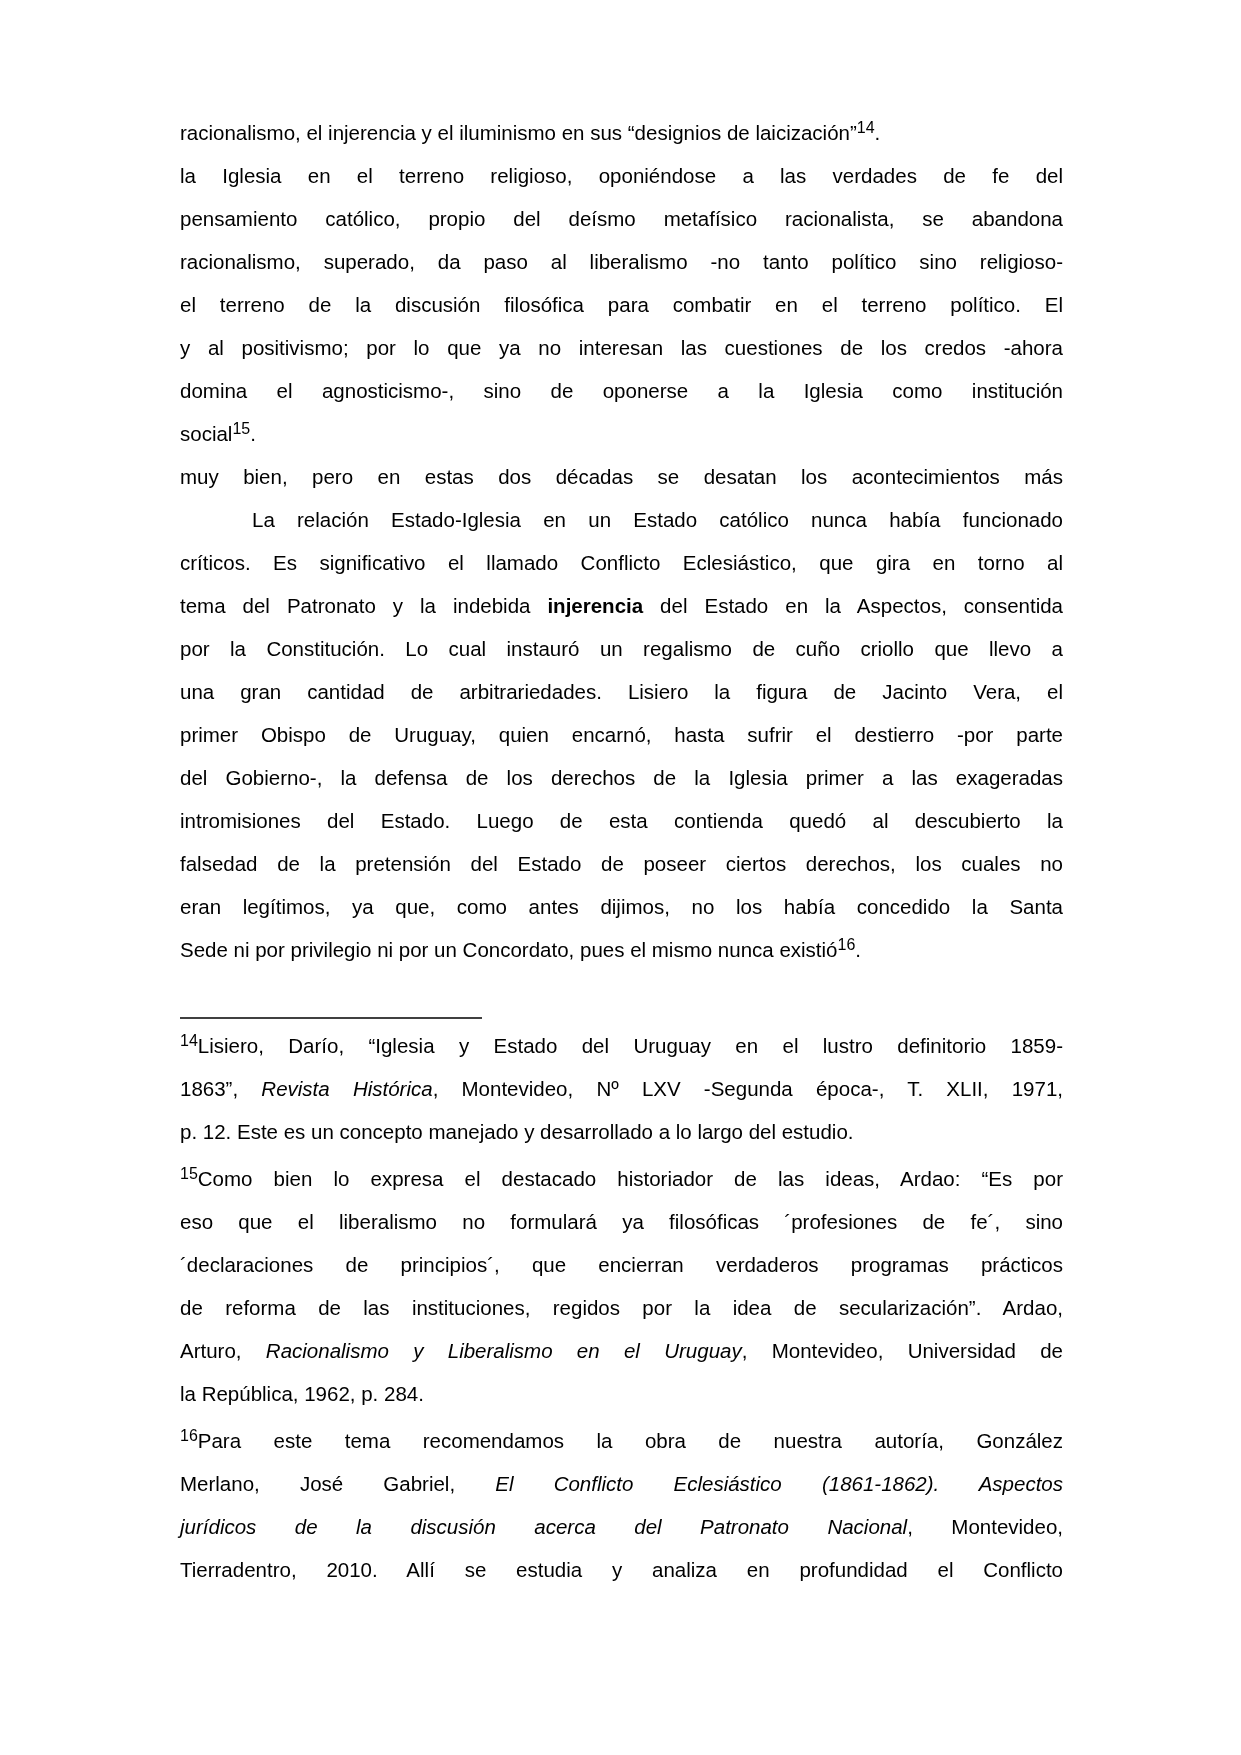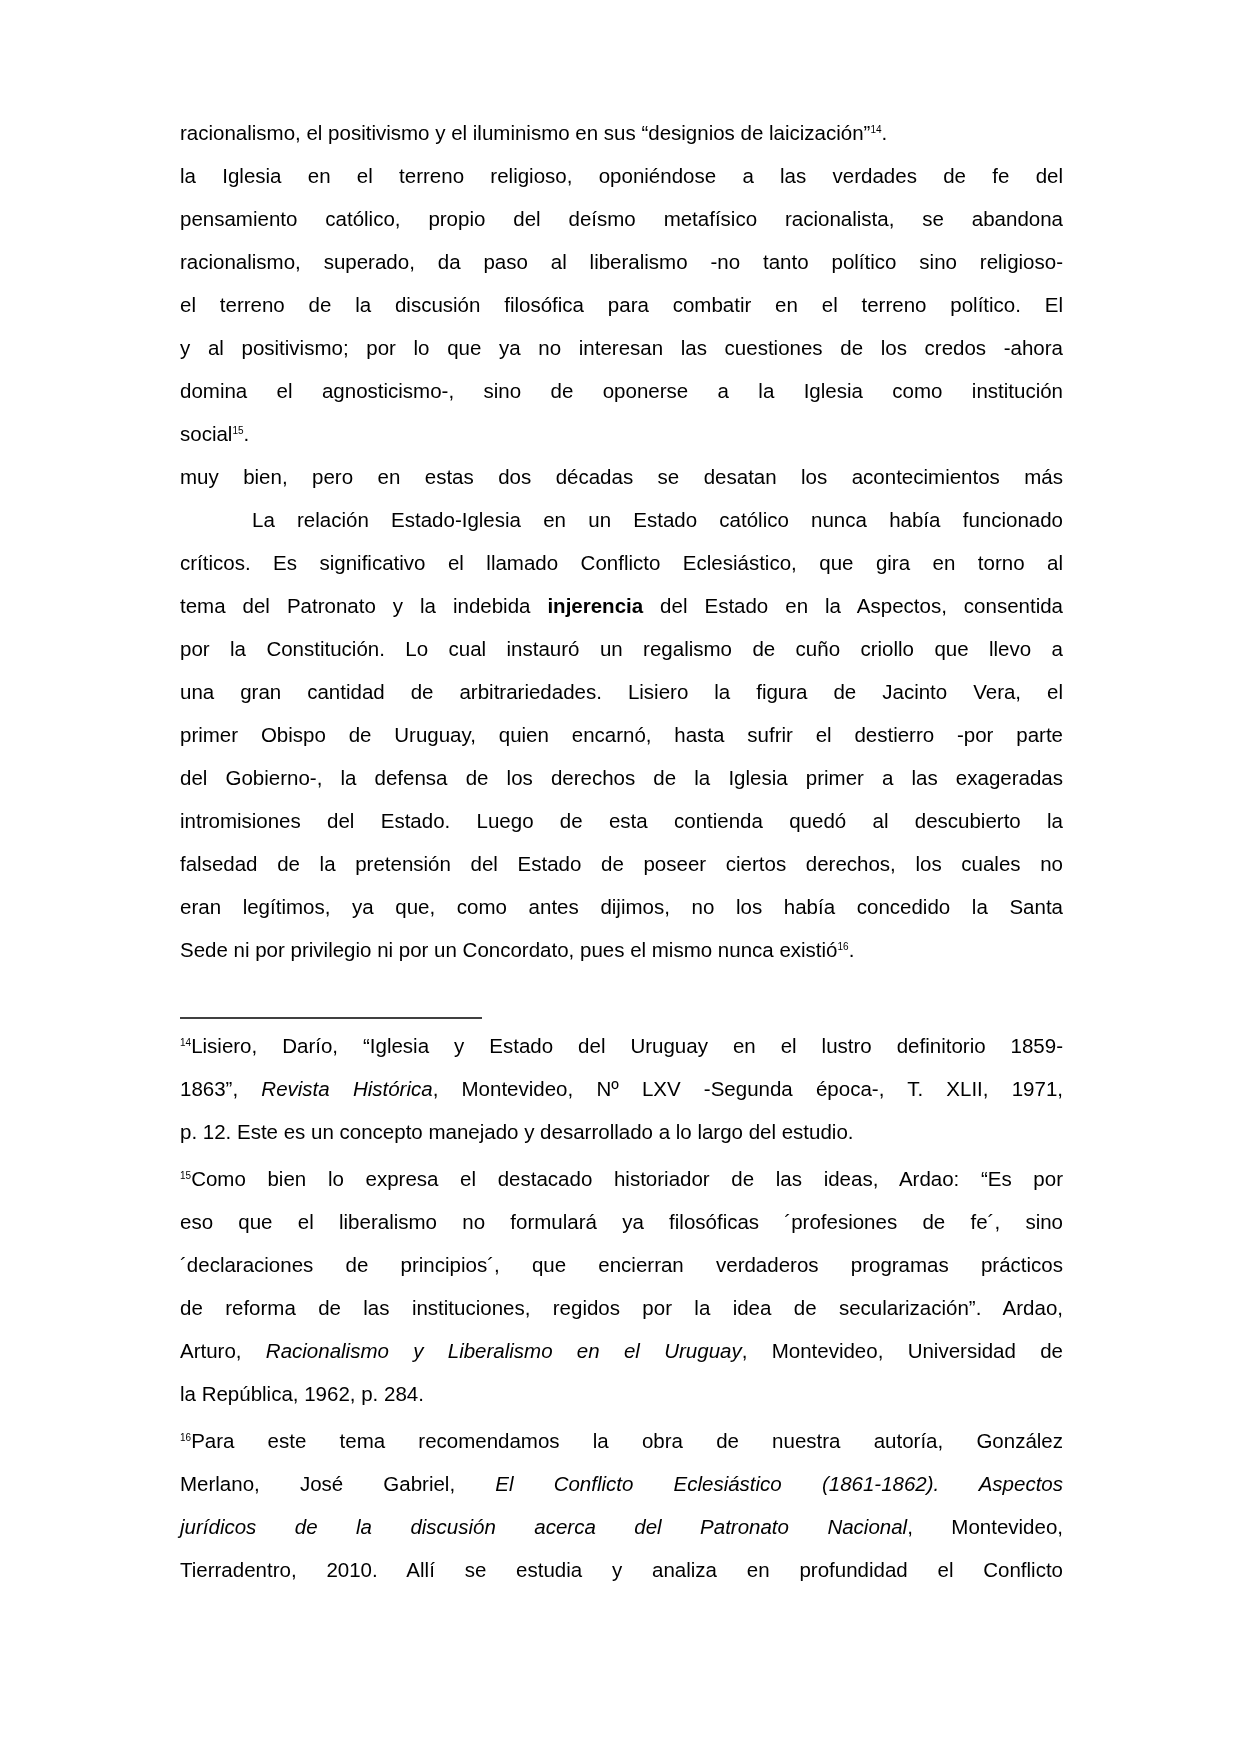--- a/index.html
+++ b/index.html
@@ -29,39 +29,39 @@
     text-justify: inter-word;
     white-space: normal;
   }
   .line.justify {
     text-align: justify;
     text-align-last: justify;
   }
   .line.indent { padding-left: 72px; }
   .line.para-gap { margin-top: 4px; }
   .sup {
-    font-size: 10px;
+    font-size: 16px;
     position: relative;
     top: -7px;
   }
   .b { font-weight: bold; }
   .i { font-style: italic; }
   .footnote-sep {
     width: 302px;
     height: 0;
     border-top: 2px solid #404040;
     margin: 46px 0 5px 0;
   }
 </style>
 </head>
 <body>
 
 <div class="page" style="background: rgb(255, 255, 255); color: rgb(0, 0, 0);">
   <div class="text-block">
-      <div class="line"><span>racionalismo, el positivismo y el iluminismo en sus “designios de laicización”</span><span class="sup">14</span><span>.</span></div>
+      <div class="line"><span>racionalismo, el injerencia y el iluminismo en sus “designios de laicización”</span><span class="sup">14</span><span>.</span></div>
       <div class="line justify"><span>la Iglesia en el terreno religioso, oponiéndose a las verdades de fe del</span></div>
       <div class="line justify"><span>pensamiento católico, propio del deísmo metafísico racionalista, se abandona</span></div>
       <div class="line justify"><span>racionalismo, superado, da paso al liberalismo -no tanto político sino religioso-</span></div>
       <div class="line justify"><span>el terreno de la discusión filosófica para combatir en el terreno político. El</span></div>
       <div class="line justify"><span>y al positivismo; por lo que ya no interesan las cuestiones de los credos -ahora</span></div>
       <div class="line justify"><span>domina el agnosticismo-, sino de oponerse a la Iglesia como institución</span></div>
       <div class="line"><span>social</span><span class="sup">15</span><span>.</span></div>
       <div class="line justify"><span>muy bien, pero en estas dos décadas se desatan los acontecimientos más</span></div>
       <div class="line justify indent"><span>La relación Estado-Iglesia en un Estado católico nunca había funcionado</span></div>
       <div class="line justify"><span>críticos. Es significativo el llamado Conflicto Eclesiástico, que gira en torno al</span></div>

